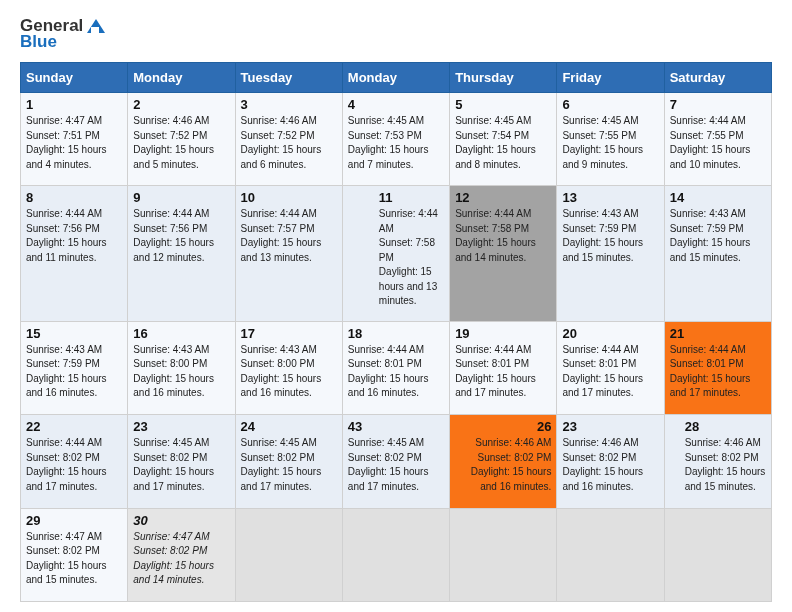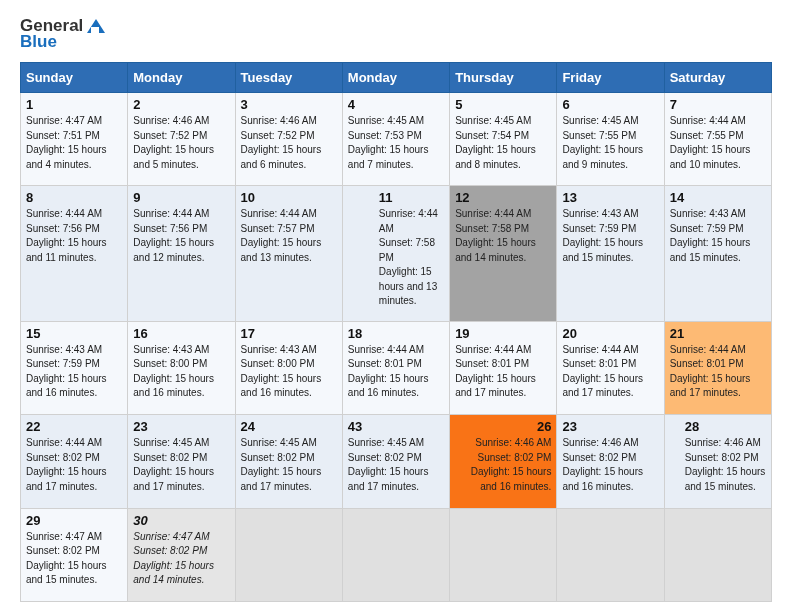--- a/index.html
+++ b/index.html
@@ -192,21 +192,21 @@
             <div class="cell-text">Sunrise: 4:44 AM<br>Sunset: 8:01 PM<br>Daylight: 15 hours and 16 minutes.</div>
           </td>
           <td style="background: rgb(245, 248, 252);">
             <span class="day-num">19</span>
             <div class="cell-text">Sunrise: 4:44 AM<br>Sunset: 8:01 PM<br>Daylight: 15 hours and 17 minutes.</div>
           </td>
           <td style="background: rgb(245, 248, 252);">
             <span class="day-num">20</span>
             <div class="cell-text">Sunrise: 4:44 AM<br>Sunset: 8:01 PM<br>Daylight: 15 hours and 17 minutes.</div>
           </td>
-          <td style="background: #fdba74;">
+          <td style="background: #f97316;">
             <span class="day-num">21</span>
             <div class="cell-text">Sunrise: 4:44 AM<br>Sunset: 8:01 PM<br>Daylight: 15 hours and 17 minutes.</div>
           </td>
         </tr>
         <tr>
           <td style="background: rgb(232, 238, 246);">
             <span class="day-num">22</span>
             <div class="cell-text">Sunrise: 4:44 AM<br>Sunset: 8:02 PM<br>Daylight: 15 hours and 17 minutes.</div>
           </td>
           <td style="background: rgb(232, 238, 246);">

